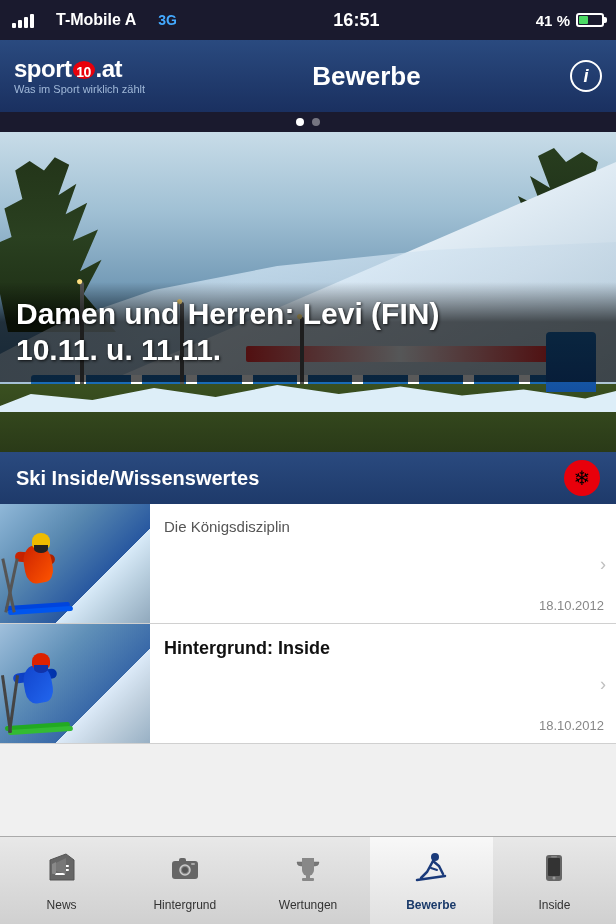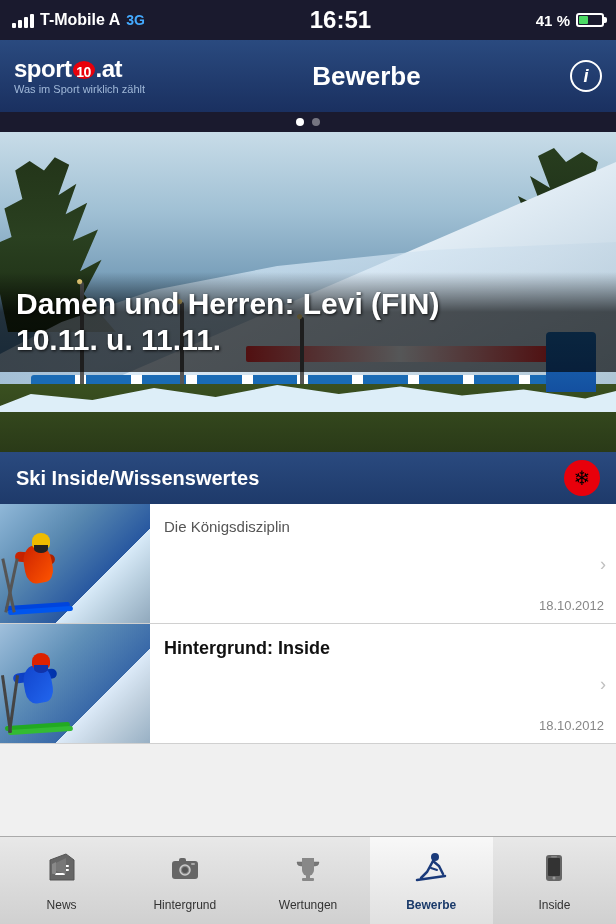--- a/index.html
+++ b/index.html
@@ -19,32 +19,32 @@
       height: 40px;
       background: #1a1a2e;
       display: flex;
       align-items: center;
       justify-content: space-between;
       padding: 0 12px;
       color: white;
       font-size: 16px;
       font-weight: 600;
     }
-    .status-left { display: flex; align-items: center; gap: 6px; }
+    .status-left { display: flex; align-items: center; gap: 22px; }
     .signal-bars { display: flex; align-items: flex-end; gap: 2px; height: 16px; }
     .signal-bars span {
       background: white;
       width: 4px;
       border-radius: 1px;
     }
     .signal-bars span:nth-child(1) { height: 5px; }
     .signal-bars span:nth-child(2) { height: 8px; }
     .signal-bars span:nth-child(3) { height: 11px; }
     .signal-bars span:nth-child(4) { height: 14px; }
-    .status-center { font-size: 24px; font-weight: 600; }
+    .status-center { font-size: 18px; font-weight: 600; }
     .status-right { display: flex; align-items: center; gap: 6px; font-size: 15px; }
     .battery {
       width: 28px; height: 14px;
       border: 2px solid white;
       border-radius: 3px;
       position: relative;
       display: flex;
       align-items: center;
       padding: 1px;
     }
@@ -222,21 +222,21 @@
       bottom: 40px;
       left: 0;
       right: 0;
       height: 30px;
       background: #ddeef8;
       clip-path: polygon(0 80%, 5% 40%, 15% 60%, 25% 20%, 35% 50%, 45% 10%, 55% 40%, 65% 15%, 75% 45%, 85% 25%, 95% 55%, 100% 30%, 100% 100%, 0 100%);
     }
     
     #hero-caption {
       position: absolute;
-      bottom: 80px;
+      bottom: 70px;
       left: 0;
       right: 0;
       padding: 14px 16px;
       background: linear-gradient(transparent, rgba(0,0,0,0.65) 40%);
     }
     #hero-title {
       font-size: 30px;
       font-weight: 900;
       color: white;
       line-height: 1.2;

